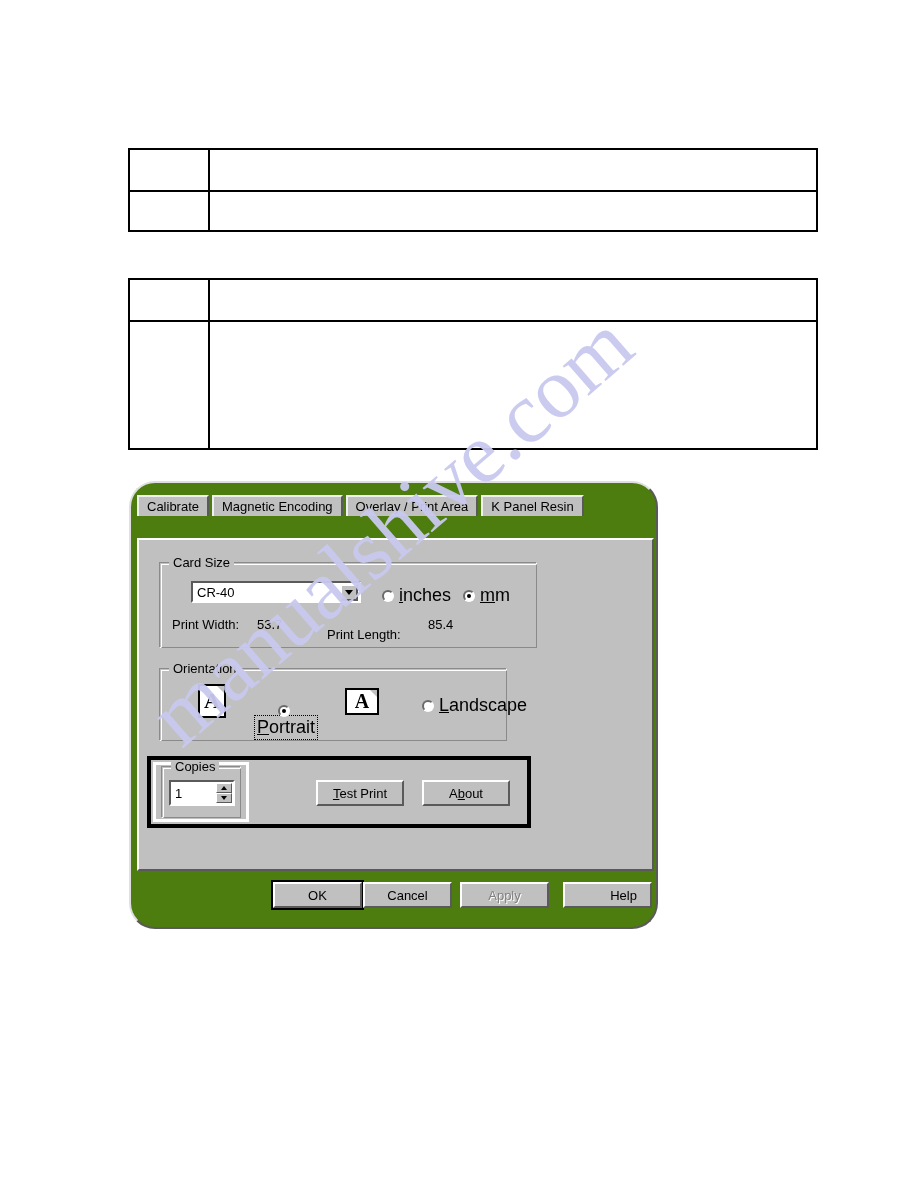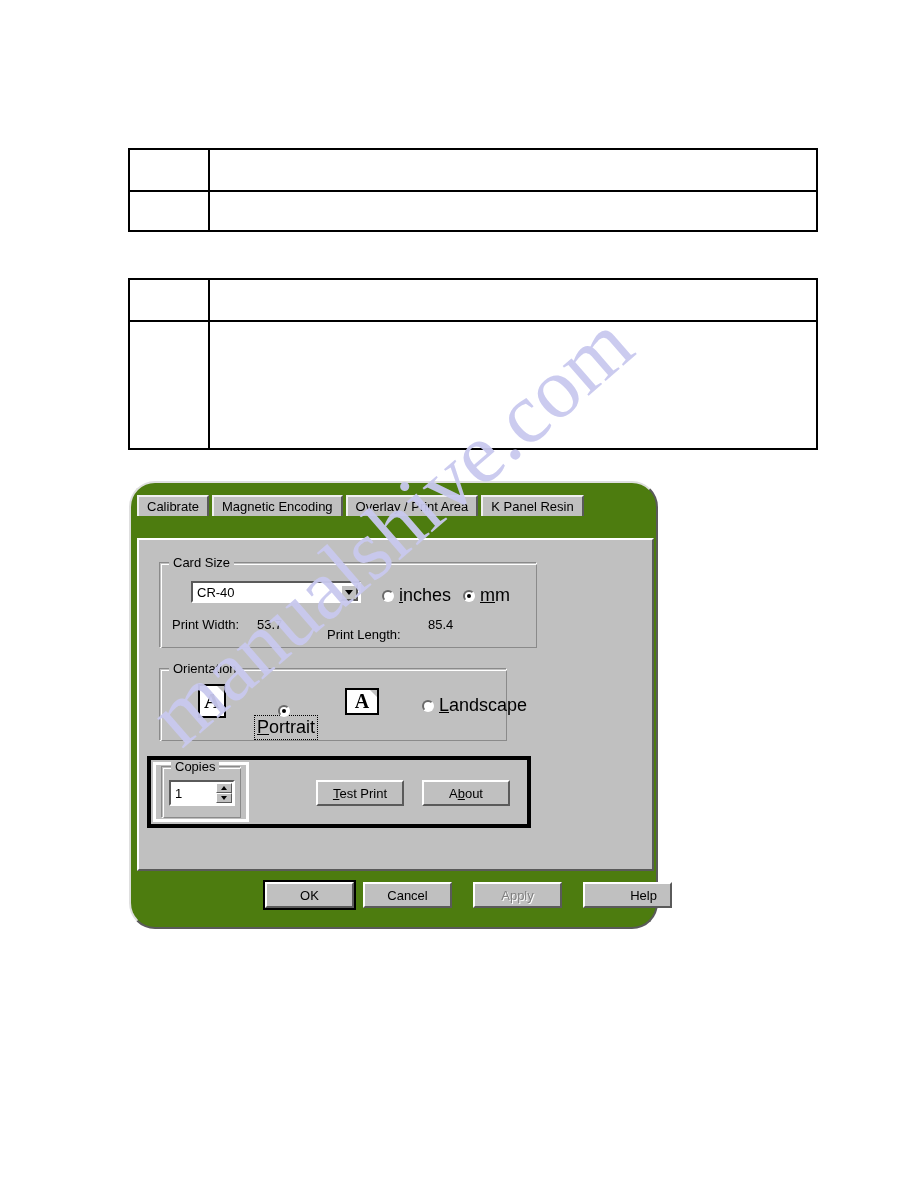--- a/index.html
+++ b/index.html
@@ -400,24 +400,24 @@
     white-space: nowrap;
   }
   .btn.disabled { color: #808080; text-shadow: 1px 1px 0 #ffffff; }
   .btn.default-btn { box-shadow: 0 0 0 2px #000; }
   .btn .u { text-decoration: underline; }
 
   #btn-test-print { left: 177px; top: 240px; width: 88px; height: 26px; z-index: 4; }
   #btn-about { left: 283px; top: 240px; width: 88px; height: 26px; z-index: 4; }
 
   .dialog-footer-btn { top: 399px; height: 26px; width: 89px; }
-  #btn-ok { left: 134px; }
+  #btn-ok { left: 142px; }
   #btn-cancel { left: 232px; }
-  #btn-apply { left: 342px; }
-  #btn-help { left: 452px; padding-left: 32px; }
+  #btn-apply { left: 329px; }
+  #btn-help { left: 432px; padding-left: 32px; }
 </style>
 </head>
 <body>
 
 <div class="doc-table" id="table-one">
   <div class="doc-row">
     <div class="cell-narrow"></div>
     <div class="cell-wide"></div>
   </div>
   <div class="doc-row">

